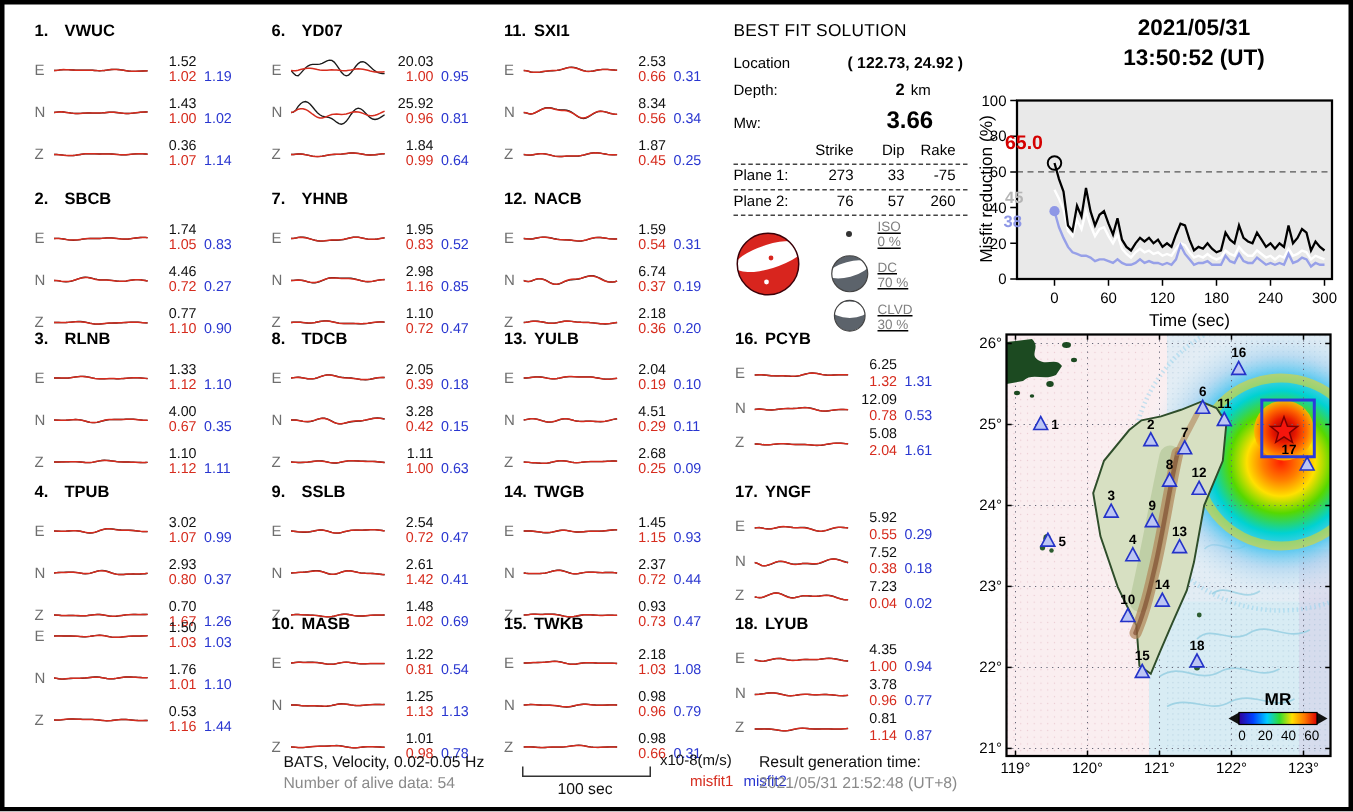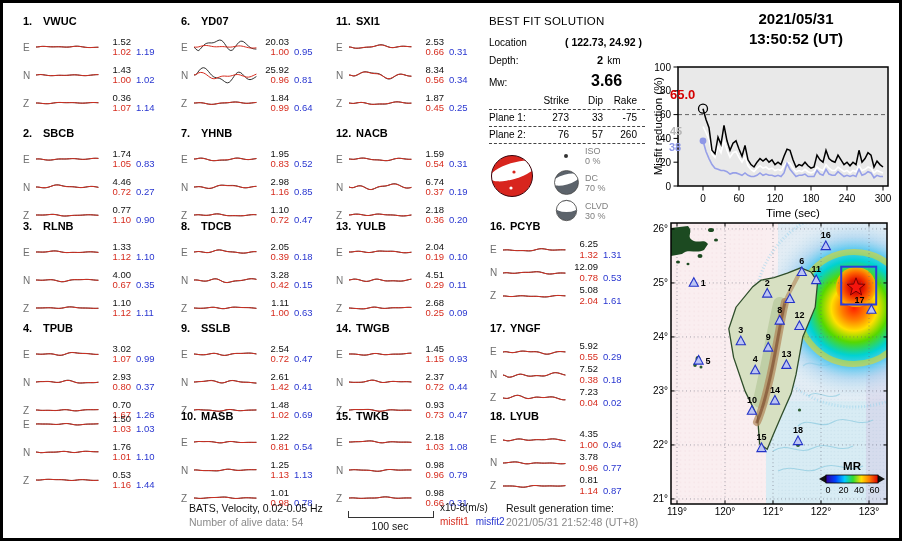--- a/index.html
+++ b/index.html
@@ -22,38 +22,38 @@
   .bfs-lab{width:76px;flex:0 0 auto;}
   .loc-val{font-weight:bold;font-size:10.5px;}
   .depth-val{font-weight:bold;font-size:11px;margin-left:32px;}
   .unit{margin-left:4px;font-size:10px;}
   .mw-val{font-weight:bold;font-size:16px;margin-left:26px;}
   .sdr{font-size:10px;margin-top:3px;}
   .sdr-hrow,.sdr-row{display:flex;border-bottom:1px dashed #444;padding:2px 0 3px 0;}
   .sdr-l{width:46px;flex:0 0 auto;}
   .sdr-c{width:34px;text-align:right;flex:0 0 auto;}
   .mech{display:flex;margin-top:8px;align-items:flex-start;}
-  .decomp{margin-left:16px;margin-top:-6px;}
+  .decomp{margin-left:16px;margin-top:-6px;text-decoration:underline;}
   .ditem{display:flex;align-items:center;margin-bottom:3px;}
   .dsym{width:30px;display:flex;justify-content:center;align-items:center;flex:0 0 auto;}
   .dtxt{font-size:9px;color:#808080;line-height:10px;margin-left:4px;}
   .evt{position:absolute;left:688px;top:6px;width:210px;text-align:center;
        font-size:15px;font-weight:bold;line-height:20px;}
   .ylab{position:absolute;left:556px;top:116px;width:200px;height:14px;text-align:center;
         font-size:11.5px;transform:rotate(-90deg);color:#000;}
   #misfit-svg{position:absolute;left:640px;top:50px;}
   #map-svg{position:absolute;left:645px;top:213px;}
   .f-bats1{position:absolute;left:186px;top:499px;font-size:10.5px;color:#111;}
   .f-bats2{position:absolute;left:186px;top:513px;font-size:10.5px;color:#8a8a8a;}
   .sbar{position:absolute;left:345px;top:508px;width:84px;height:6px;
         border-left:1px solid #333;border-right:1px solid #333;border-bottom:1px solid #333;}
   .sbar-lab{position:absolute;left:345px;top:517px;width:84px;text-align:center;font-size:10.5px;color:#111;}
   .f-units1{position:absolute;left:437px;top:499px;font-size:10px;color:#111;}
   .f-units2{position:absolute;left:437px;top:513px;font-size:10px;}
-  .mis1{color:#d62c1e;} .mis2{color:#2936d0;margin-left:4px;}
+  .mis1{color:#d62c1e;margin-left:20px;} .mis2{color:#2936d0;margin-left:4px;}
   .f-res1{position:absolute;left:503px;top:499px;font-size:10.5px;color:#111;}
   .f-res2{position:absolute;left:503px;top:513px;font-size:10.5px;color:#8a8a8a;}
 </style>
 </head>
 <body>
 
 <div class="fig">
 
   <div id="stations">
       <div class="stb" style="left: 20px; top: 12px;">

